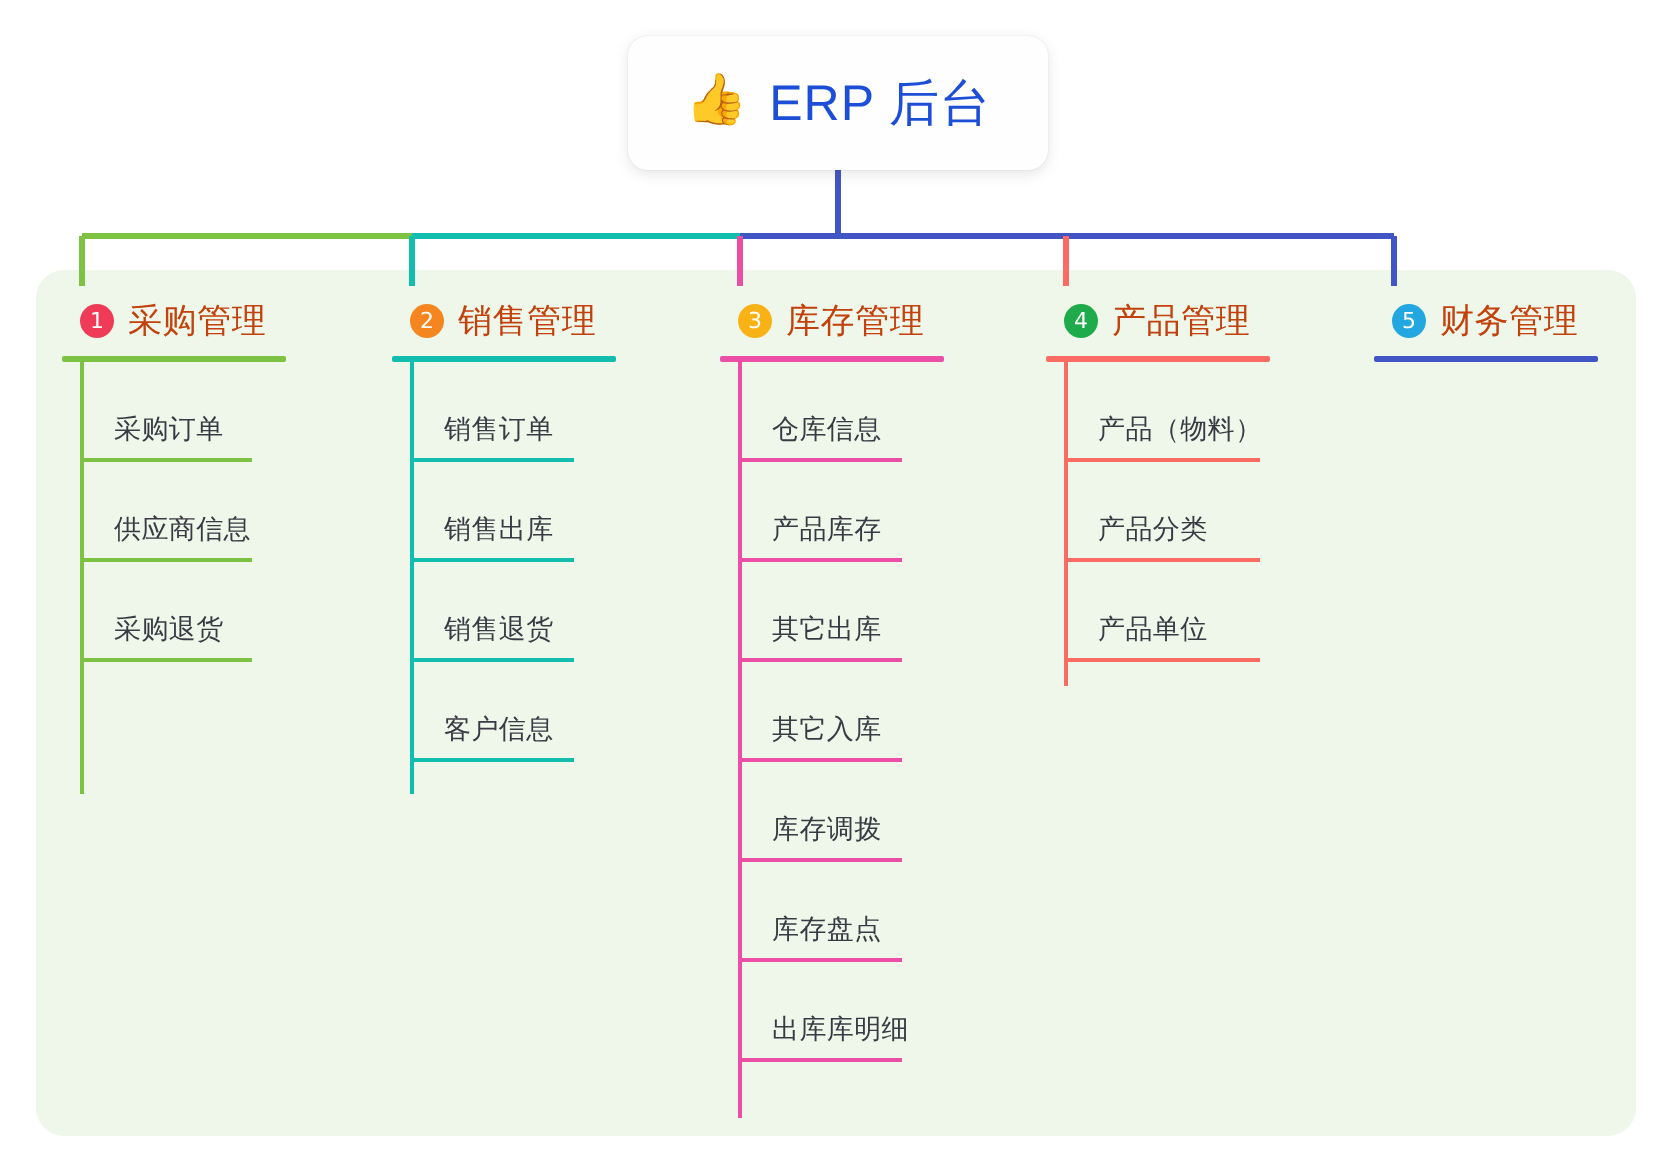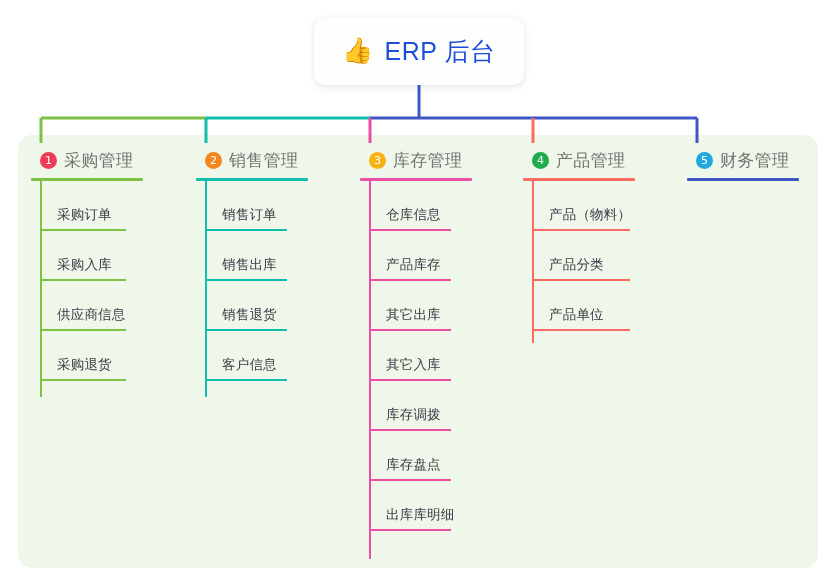--- a/index.html
+++ b/index.html
@@ -94,21 +94,21 @@
     border-radius: 50%;
     color: #ffffff;
     font-size: 11px;
     line-height: 17px;
     text-align: center;
     font-family: "DejaVu Sans", sans-serif;
     flex: 0 0 auto;
   }
   .col-title {
     font-size: 17px;
-    color: #737373;
+    color: #c2410c;
     white-space: nowrap;
     letter-spacing: .3px;
   }
   .head-rule {
     height: 3px;
     border-radius: 1px;
     margin-top: 5px;
   }
 
   .items {
@@ -173,24 +173,20 @@
           <span class="col-title">采购管理</span>
         </div>
         <div class="head-rule" style="background: rgb(125, 194, 67); width: 112px;"></div>
         <div class="items">
           <div class="spine" style="background: rgb(125, 194, 67); height: 216px;"></div>
           <div class="leaf">
             <span class="leaf-text">采购订单</span>
             <div class="leaf-rule" style="background: rgb(125, 194, 67); width: 86px;"></div>
           </div>
           <div class="leaf">
-            <span class="leaf-text">采购入库</span>
-            <div class="leaf-rule" style="background: rgb(125, 194, 67); width: 86px;"></div>
-          </div>
-          <div class="leaf">
             <span class="leaf-text">供应商信息</span>
             <div class="leaf-rule" style="background: rgb(125, 194, 67); width: 86px;"></div>
           </div>
           <div class="leaf">
             <span class="leaf-text">采购退货</span>
             <div class="leaf-rule" style="background: rgb(125, 194, 67); width: 86px;"></div>
           </div>
         </div>
       </div>
       <div class="column" style="left: 196px; top: 147px;">

